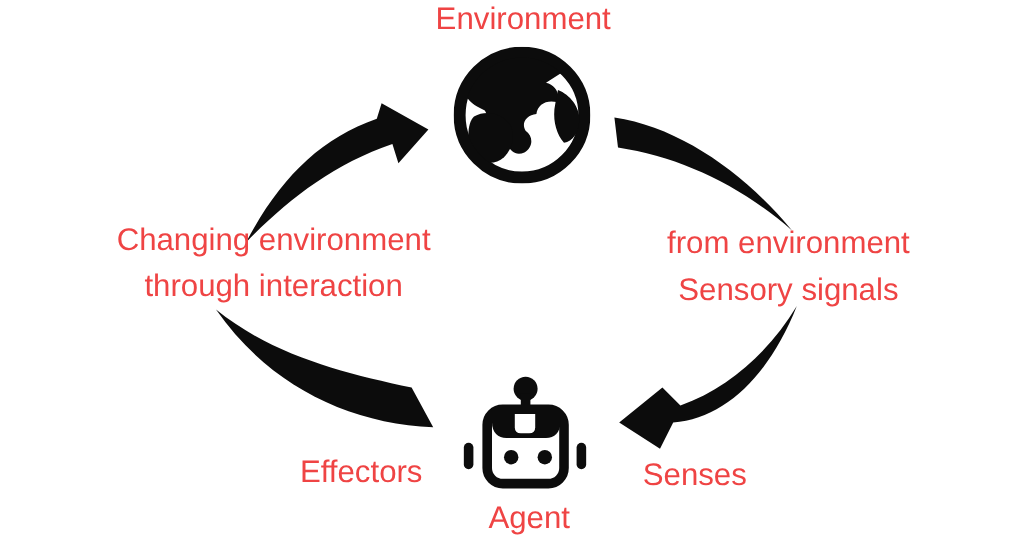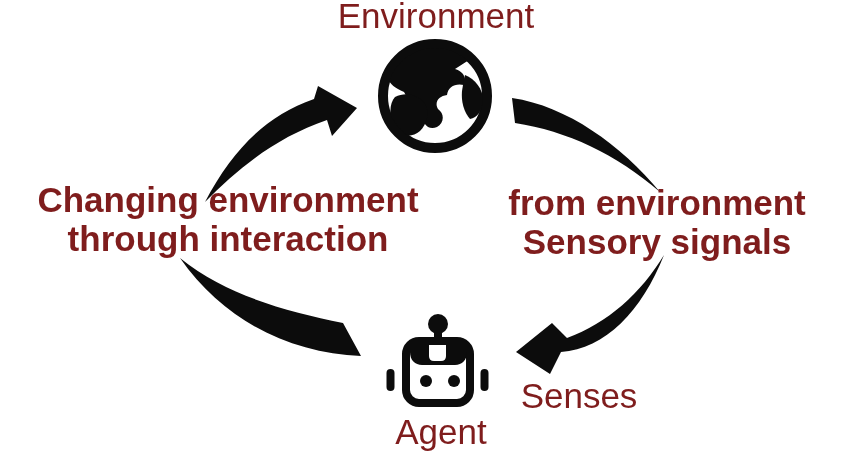--- a/index.html
+++ b/index.html
@@ -1,22 +1,22 @@
 <!DOCTYPE html>
 <html><head>
 <meta charset="utf-8">
 <style>
   html,body{margin:0;padding:0;background:#fff;}
   .stage{
     position:relative;width:850px;height:456px;background:#ffffff;overflow:hidden;
     font-family:"Liberation Sans","DejaVu Sans",sans-serif;color:#0c0c0c;
   }
   .lbl{position:absolute;transform:translateX(-50%);white-space:nowrap;
-       font-size:35px;line-height:29px;color:#7f1d1d;text-align:center;}
-  .lbl.two{line-height:39px;font-weight:bold;}
+       font-size:26px;line-height:29px;color:#ef4444;text-align:center;}
+  .lbl.two{line-height:39px;}
   .arrows{position:absolute;left:0;top:0;width:850px;height:456px;}
   .globe{position:absolute;left:378px;top:39px;width:114px;height:114px;}
   .robot{position:absolute;left:386px;top:312px;width:103px;height:100px;}
   .ink{fill:#0c0c0c;}
 </style>
 </head>
 <body>
 
 <div class="stage">
 
@@ -71,16 +71,17 @@
     <rect x="94.5" y="57" width="8" height="22" rx="4" class="ink"></rect>
     <rect x="20" y="29" width="64" height="62" rx="13" fill="#ffffff" stroke="#0c0c0c" stroke-width="8"></rect>
     <path class="ink" d="M 24,33 H 81 V 40 C 81,48 76,53 69,53 H 36 C 29,53 24,48 24,40 Z"></path>
     <path fill="#ffffff" d="M 43,33 H 60 V 44 Q 60,49 55,49 H 48 Q 43,49 43,44 Z"></path>
     <circle class="ink" cx="40" cy="69" r="6"></circle>
     <circle class="ink" cx="68" cy="69" r="6"></circle>
   </svg>
 
   <div class="lbl" style="left:441px;top:417px;text-align:center;">Agent</div>
 
+  <div class="lbl" style="left:301px;top:379px;">Effectors</div>
 
   <div class="lbl" style="left:579px;top:381px;">Senses</div>
 
 </div>
 
 </body></html>

